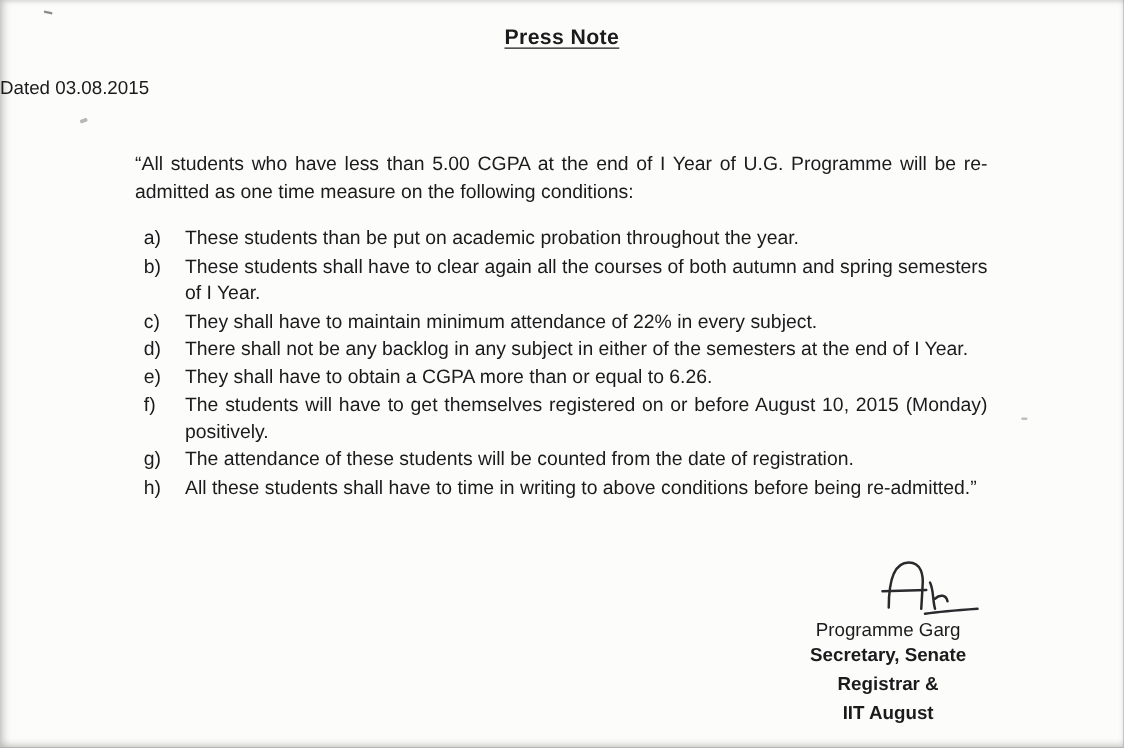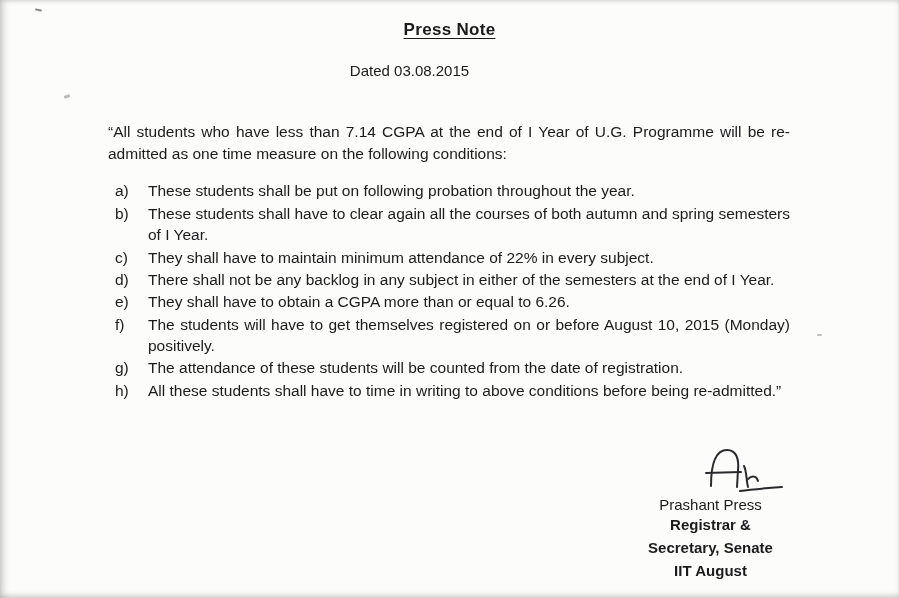--- a/index.html
+++ b/index.html
@@ -22,21 +22,21 @@
     text-align: center;
     font-size: 17px;
     font-weight: bold;
     letter-spacing: 0.3px;
     text-decoration: underline;
     text-underline-offset: 3px;
   }
   .date-line {
     margin-top: 22px;
     padding-right: 80px;
-    text-align: center;
+    text-align: left;
     font-size: 15px;
   }
   .intro {
     margin: 42px 109px 0 108px;
     font-size: 15.5px;
     line-height: 1.4;
     text-align: justify;
   }
   .conditions {
     margin: 16px 109px 0 115px;
@@ -90,27 +90,27 @@
 <div class="page">
 
   <div class="speck speck-1"></div>
   <div class="speck speck-2"></div>
   <div class="speck speck-3"></div>
 
   <h1 class="doc-title">Press Note</h1>
 
   <div class="date-line">Dated 03.08.2015</div>
 
-  <p class="intro">“All students who have less than 7.14 CGPA at the end of I Year  of U.G. Programme will be re-admitted as one time measure on the following conditions:</p>
+  <p class="intro">“All students who have less than 5.00 CGPA at the end of I Year  of U.G. Programme will be re-admitted as one time measure on the following conditions:</p>
 
   <div class="conditions">
 
     <div class="cond-row">
       <span class="cond-marker">a)</span>
-      <span class="cond-text">These students shall be put on following probation throughout the year.</span>
+      <span class="cond-text">These students than be put on academic probation throughout the year.</span>
     </div>
 
     <div class="cond-row">
       <span class="cond-marker">b)</span>
       <span class="cond-text">These students shall have to clear again all the courses of both autumn and spring semesters of I Year.</span>
     </div>
 
     <div class="cond-row">
       <span class="cond-marker">c)</span>
       <span class="cond-text">They shall have to maintain minimum attendance of 22% in every subject.</span>
@@ -146,19 +146,19 @@
   <div class="sig-block">
     <svg class="sig-scribble" width="84" height="48" viewBox="0 0 84 48" xmlns="http://www.w3.org/2000/svg">
       <g fill="none" stroke="#2a2a2e" stroke-width="2" stroke-linecap="round">
         <path d="M9 40 C9 15 15 4 25 4 C35 4 37 14 36 24 L35 41"></path>
         <path d="M4 27 L39 26"></path>
         <path d="M42 20 C45 26 44 34 46 41"></path>
         <path d="M46 33 C50 29 55 30 56 35"></path>
         <path d="M38 45 C52 43 66 42 80 41"></path>
       </g>
     </svg>
-    <div class="sig-name">Prashant Press</div>
+    <div class="sig-name">Programme Garg</div>
+    <div class="sig-line">Secretary, Senate</div>
     <div class="sig-line">Registrar &amp;</div>
-    <div class="sig-line">Secretary, Senate</div>
     <div class="sig-line">IIT August</div>
   </div>
 
 </div>
 
 </body></html>

